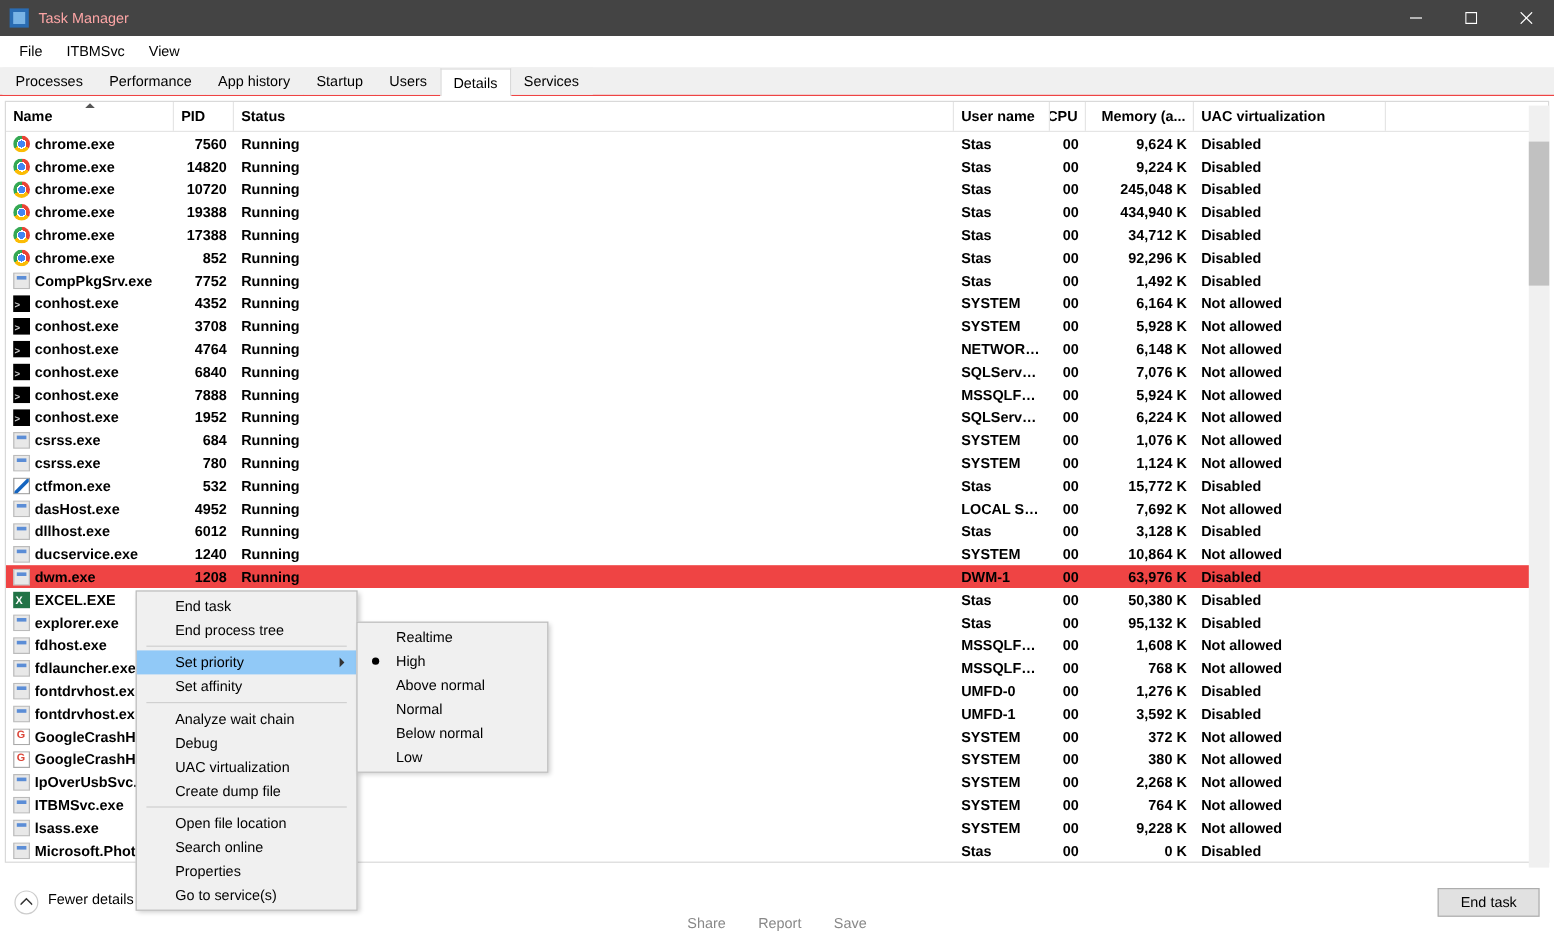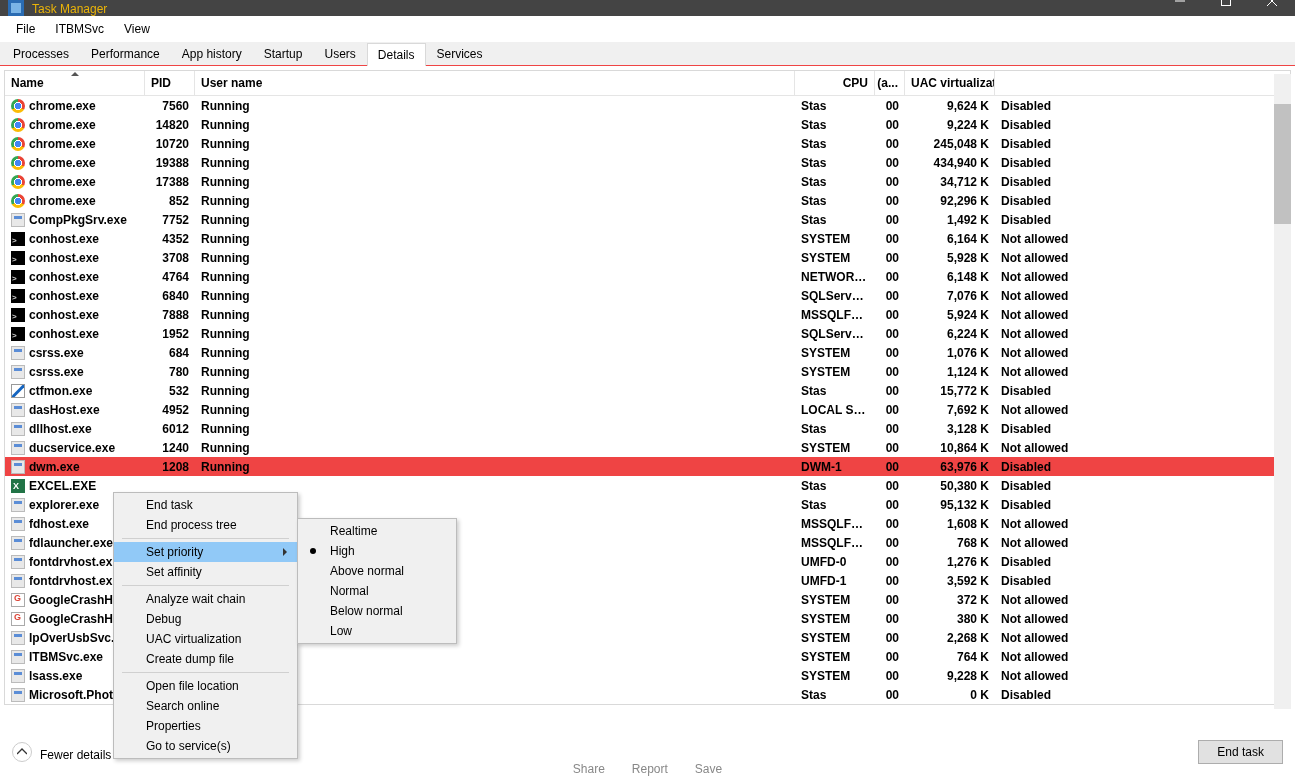--- a/index.html
+++ b/index.html
@@ -1,17 +1,17 @@
 <!DOCTYPE html>
 <html><head>
 <meta charset="utf-8">
 <style>
   * { box-sizing: border-box; margin: 0; padding: 0; font-family: "Segoe UI", Tahoma, sans-serif; }
   html, body { width: 1295px; height: 776px; overflow: hidden; background: #fff; font-size: 12px; color: #000; }
-  .titlebar { background: #444; height: 16px; display: flex; align-items: flex-end; color: #eab308; padding-left: 8px; }
+  .titlebar { background: #444; height: 30px; display: flex; align-items: center; color: #fca5a5; padding-left: 8px; }
   .titlebar .app-icon { width: 16px; height: 16px; background: #2a6cb3; margin-right: 8px; display: inline-block; position: relative; }
   .titlebar .app-icon::after { content: ""; position: absolute; inset: 3px; background: #7ab4e6; }
   .title-text { flex: 1; font-size: 12px; }
   .win-controls { display: flex; }
   .win-btn { width: 46px; height: 30px; display: flex; align-items: center; justify-content: center; color: #fff; }
   .win-btn svg { stroke: #fff; stroke-width: 1; fill: none; }
   .menubar { height: 26px; display: flex; align-items: center; padding-left: 6px; background: #fff; }
   .menubar .menu-item { padding: 4px 10px; font-size: 12px; }
   .tabbar { display: flex; border-bottom: 1px solid #ef4444; background: #f0f0f0; height: 24px; padding-left: 2px; }
   .tab { padding: 4px 10px; font-size: 12px; border: 1px solid transparent; border-bottom: none; background: #f0f0f0; }
@@ -35,21 +35,21 @@
   .ic-gen::after { content: ""; position: absolute; left: 2px; right: 2px; top: 2px; height: 3px; background: #5b8dd6; }
   .ic-cmd { background: #000; }
   .ic-cmd::after { content: ">"; color: #ccc; font-size: 8px; line-height: 14px; padding-left: 1px; }
   .ic-excel { background: #217346; position: relative; }
   .ic-excel::after { content: "X"; color: #fff; font-size: 9px; font-weight: bold; line-height: 14px; position: absolute; left: 2px; }
   .ic-pen { background: #fff; border: 1px solid #999; position: relative; overflow:hidden; }
   .ic-pen::after { content:""; position:absolute; width:18px; height:3px; background:#1565c0; transform:rotate(-45deg); top:5px; left:-3px;}
   .ic-gc { background: #fff; border:1px solid #aaa; position:relative; }
   .ic-gc::after { content:"G"; font-size:9px; color:#db4437; position:absolute; left:2px; top:-1px; font-weight:bold;}
   .footer { position: absolute; left:0; right:0; bottom:0; height:50px; display:flex; align-items:center; justify-content:space-between; padding:0 12px; border-top:1px solid #fff;}
-  .fewer { display:flex; align-items:flex-end; gap:8px; font-size:12px;}
+  .fewer { display:flex; align-items:flex-start; gap:8px; font-size:12px;}
   .fewer .chev { width:20px; height:20px; border:1px solid #ccc; border-radius:50%; display:flex; align-items:center; justify-content:center;}
   .end-btn { padding:4px 18px; font-size:12px; background:#e1e1e1; border:1px solid #adadad;}
   .ctxmenu { position:absolute; background:#f0f0f0; border:1px solid #bcbcbc; box-shadow:2px 2px 4px rgba(0,0,0,.2); font-size:12px; padding:2px 0; z-index:50;}
   .ctxmenu .ci { padding:3px 30px 3px 32px; white-space:nowrap; position:relative;}
   .ctxmenu .ci.hover { background:#91c9f7;}
   .ctxmenu .sep { height:1px; background:#d0d0d0; margin:3px 8px;}
   .ctxmenu .ci.sub::after { content:""; position:absolute; right:10px; top:50%; transform:translateY(-50%); border-left:4px solid #333; border-top:4px solid transparent; border-bottom:4px solid transparent;}
   .ctxmenu .ci .dot { position:absolute; left:12px; top:50%; transform:translateY(-50%); width:6px; height:6px; background:#000; border-radius:50%;}
   .sharebar { position:absolute; left:50%; transform:translateX(-50%); bottom:0; color:#888; font-size:12px; display:flex; gap:27px;}
 </style>
@@ -93,20 +93,21 @@
   <div class="tab">Users</div>
   <div class="tab active">Details</div>
   <div class="tab">Services</div>
 </div>
 
 <div class="grid-wrap">
   <div class="grid">
     <div class="cols">
       <div class="sort-ind">Name</div>
       <div>PID</div>
+      <div>Status</div>
       <div>User name</div>
       <div style="justify-content:flex-end">CPU</div>
       <div style="justify-content:flex-end">Memory (a...</div>
       <div>UAC virtualization</div>
     </div>
     <div class="rows" id="rows">
         <div class="row">
           <div class="cell-name">
             <span class="proc-icon ic-chrome"></span>
             <span>chrome.exe</span>

